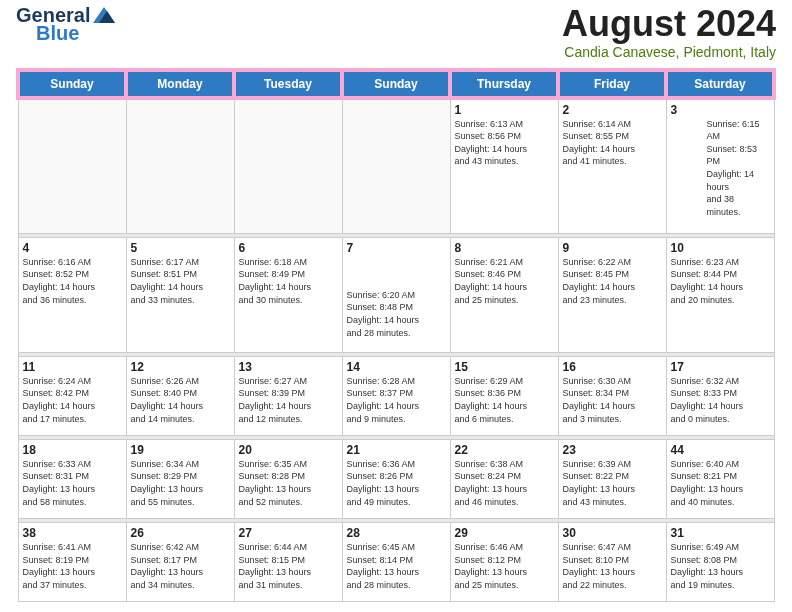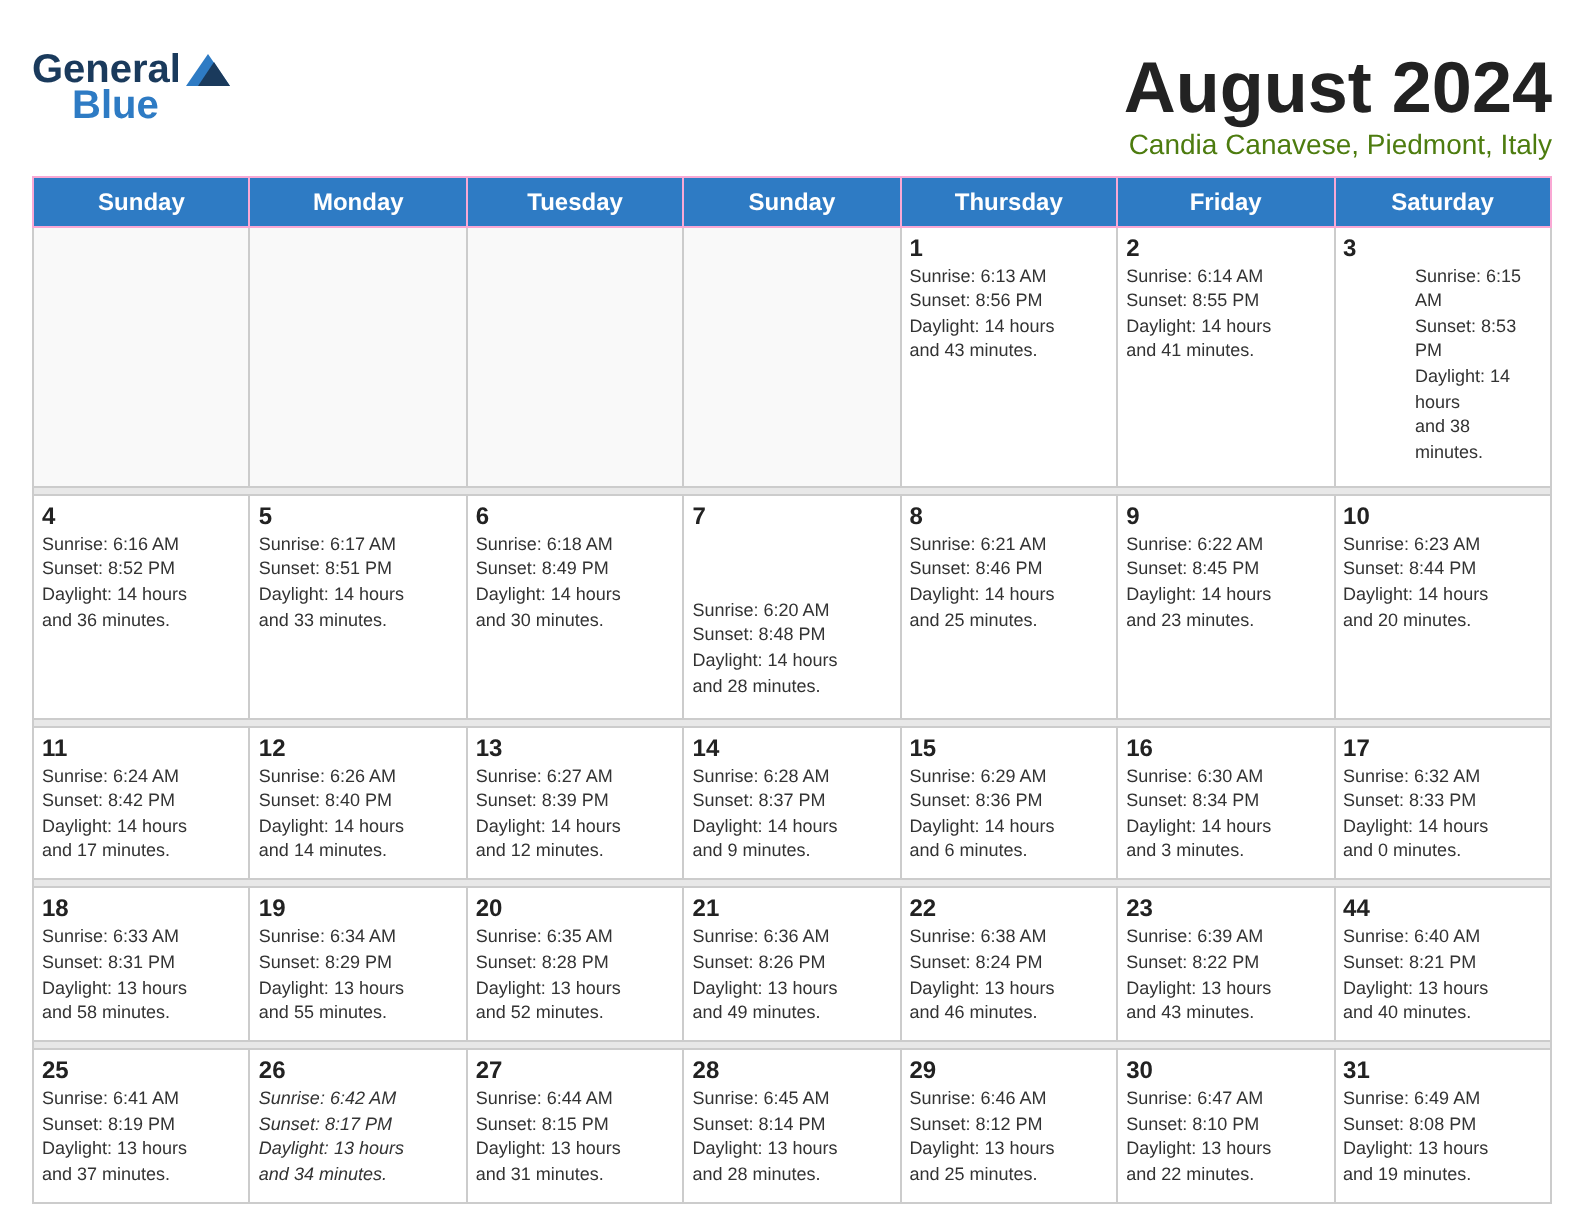--- a/index.html
+++ b/index.html
@@ -6,21 +6,21 @@
     body {
       font-family: Arial, sans-serif;
       background: #fff;
       width: 792px;
       height: 612px;
       overflow: hidden;
     }
     .page {
       width: 792px;
       height: 612px;
-      padding: 24px 16px 10px 16px;
+      padding: 4px 16px 10px 16px;
       display: flex;
       flex-direction: column;
     }
     .header {
       display: flex;
       justify-content: space-between;
       align-items: flex-start;
       margin-bottom: 8px;
     }
     .logo {
@@ -58,21 +58,21 @@
       width: 100%;
       table-layout: fixed;
     }
     .calendar th {
       background: #2e7bc4;
       color: #fff;
       font-size: 12px;
       font-weight: bold;
       text-align: center;
       padding: 5px 3px;
-      border: 1px solid #f9a8d4;
+      border: 4px solid #f9a8d4;
     }
     .calendar td {
       border: 1px solid #ccc;
       vertical-align: top;
       padding: 3px 4px;
       font-size: 9.5px;
       color: #333;
       background: #fff;
       width: calc(100% / 7);
     }
@@ -313,29 +313,29 @@
 Sunset: 8:21 PM
 Daylight: 13 hours
 and 40 minutes.</div>
           </td>
         </tr>
         <tr>
           <td colspan="7" style="padding: 0px; height: 4px; background: rgb(232, 232, 232); border: 1px solid rgb(204, 204, 204);"></td>
         </tr>
         <tr>
           <td>
-            <span class="day-num">25</span>
+            <span class="day-num">38</span>
             <div class="day-info" style="white-space: pre-line;">Sunrise: 6:41 AM
 Sunset: 8:19 PM
 Daylight: 13 hours
 and 37 minutes.</div>
           </td>
           <td>
             <span class="day-num">26</span>
-            <div class="day-info" style="white-space: pre-line; font-style: italic;">Sunrise: 6:42 AM
+            <div class="day-info" style="white-space: pre-line;">Sunrise: 6:42 AM
 Sunset: 8:17 PM
 Daylight: 13 hours
 and 34 minutes.</div>
           </td>
           <td>
             <span class="day-num">27</span>
             <div class="day-info" style="white-space: pre-line;">Sunrise: 6:44 AM
 Sunset: 8:15 PM
 Daylight: 13 hours
 and 31 minutes.</div>

